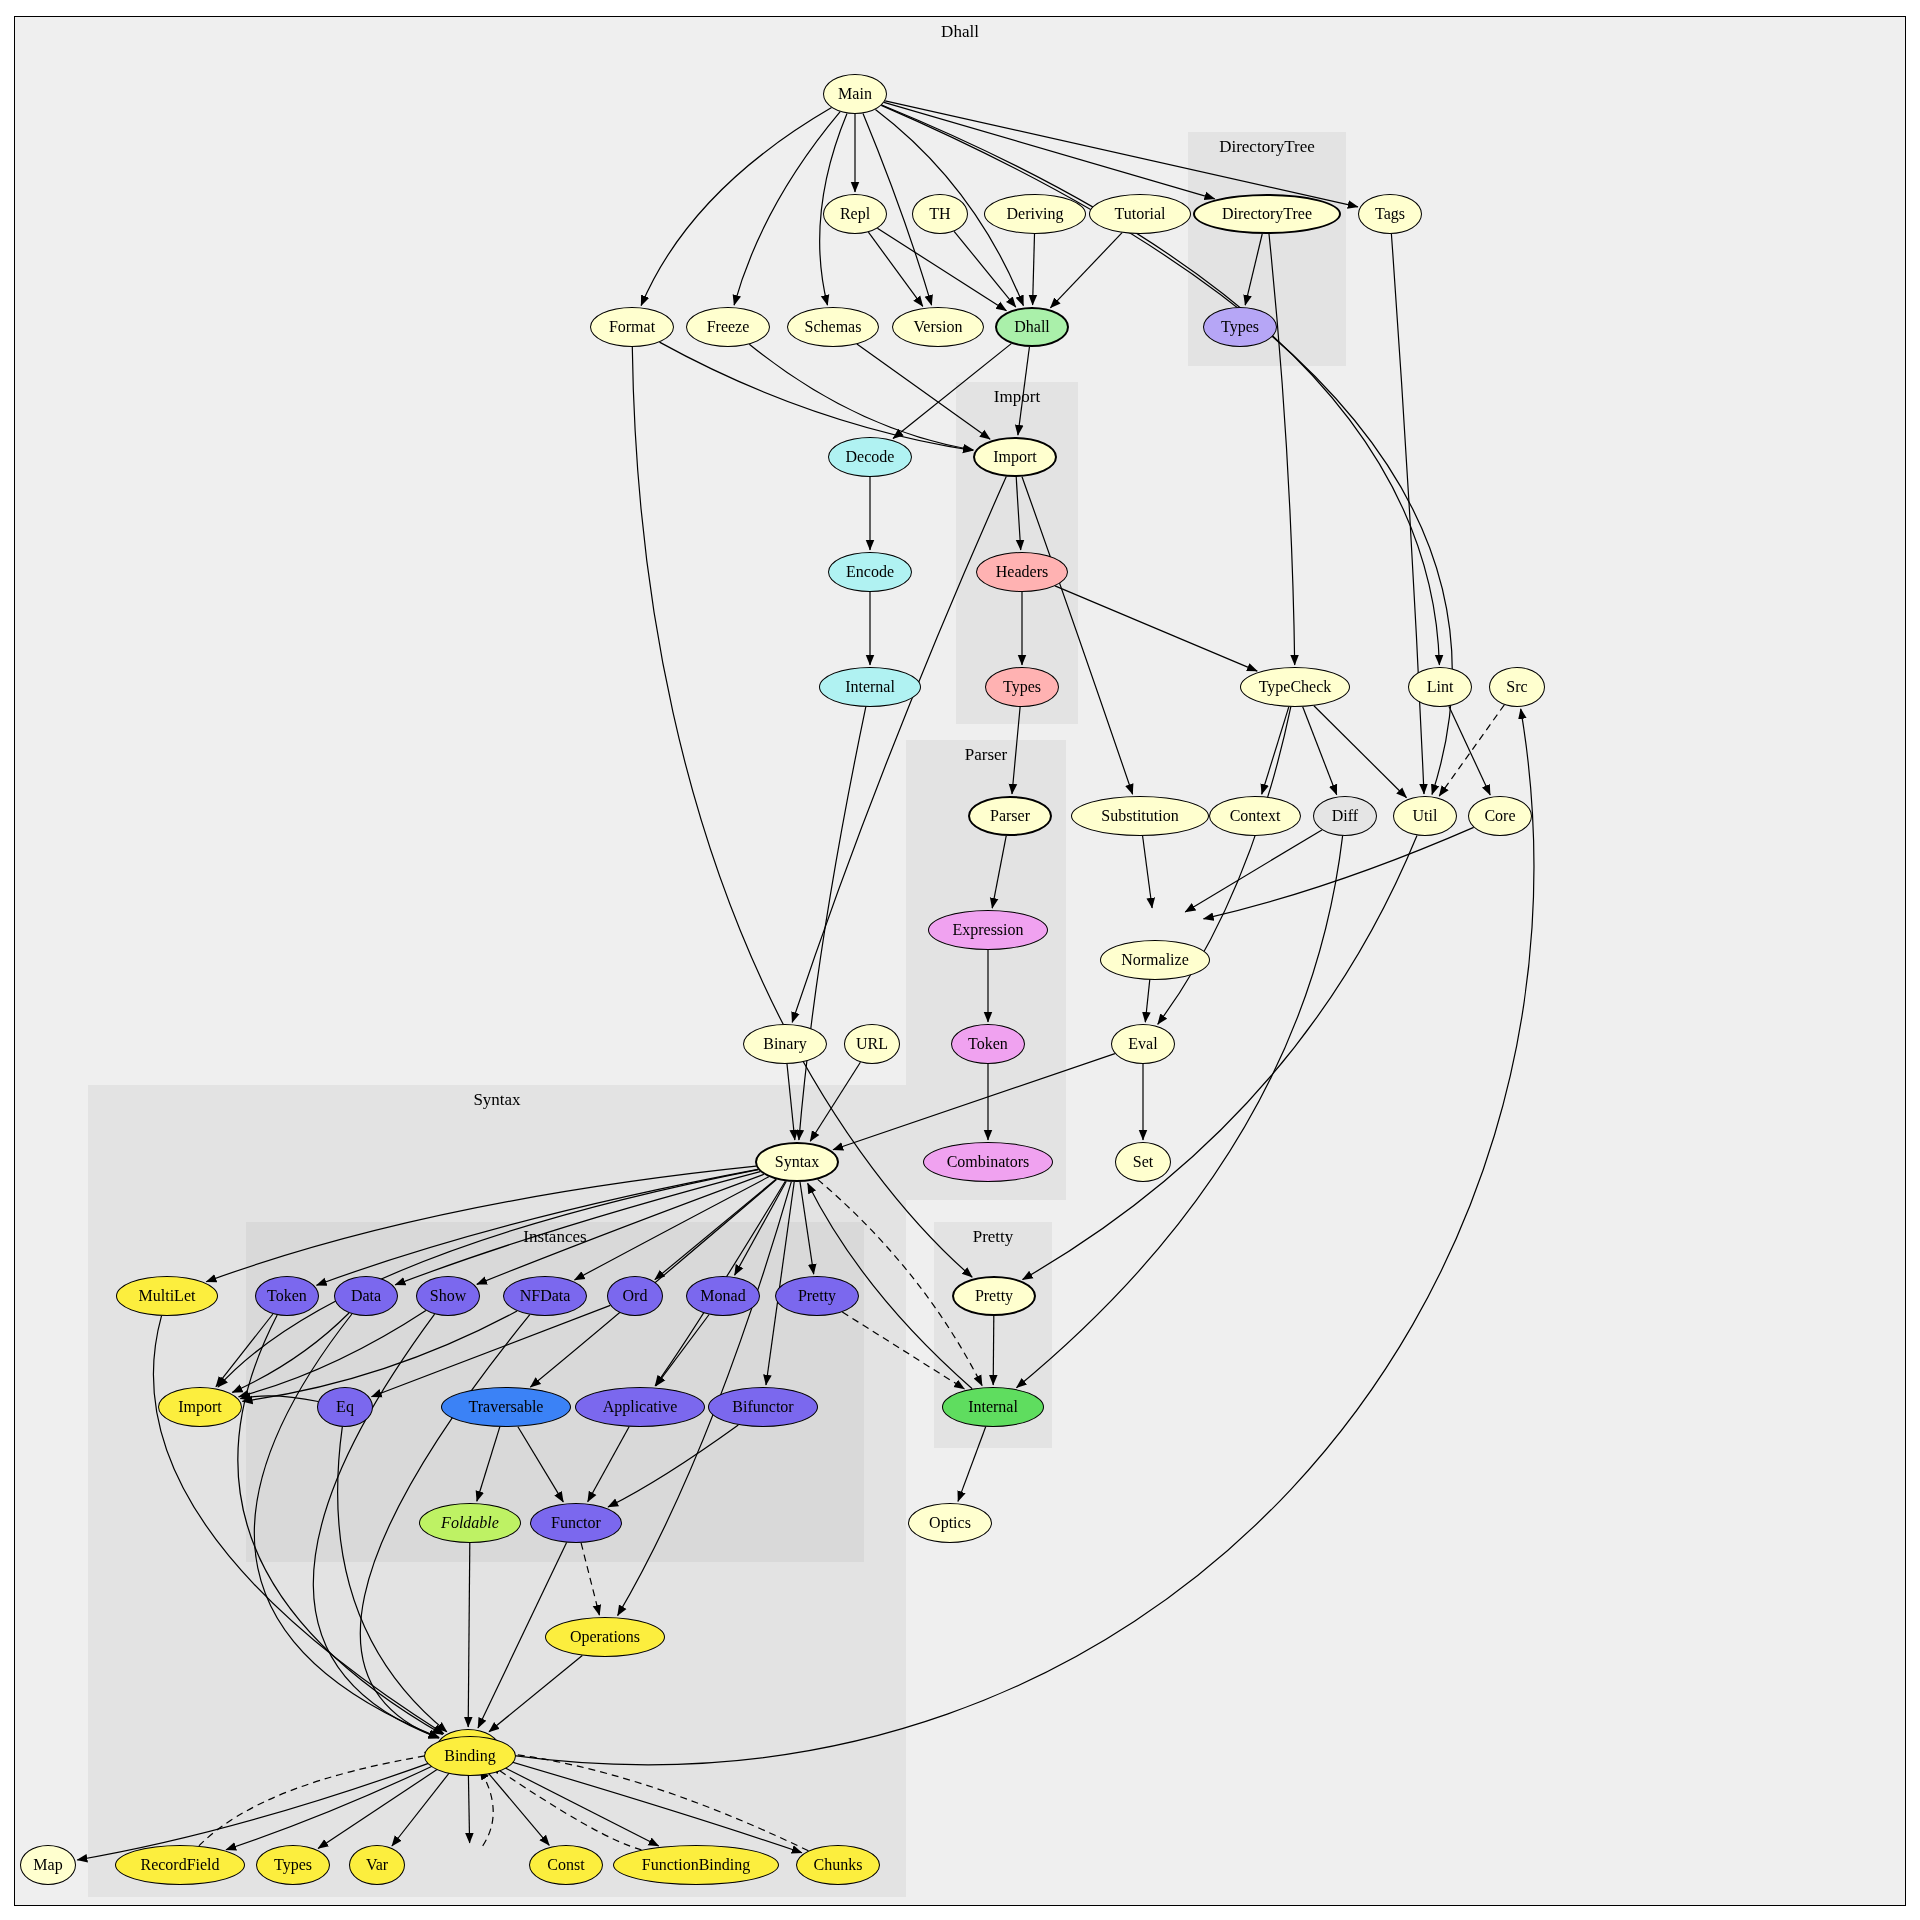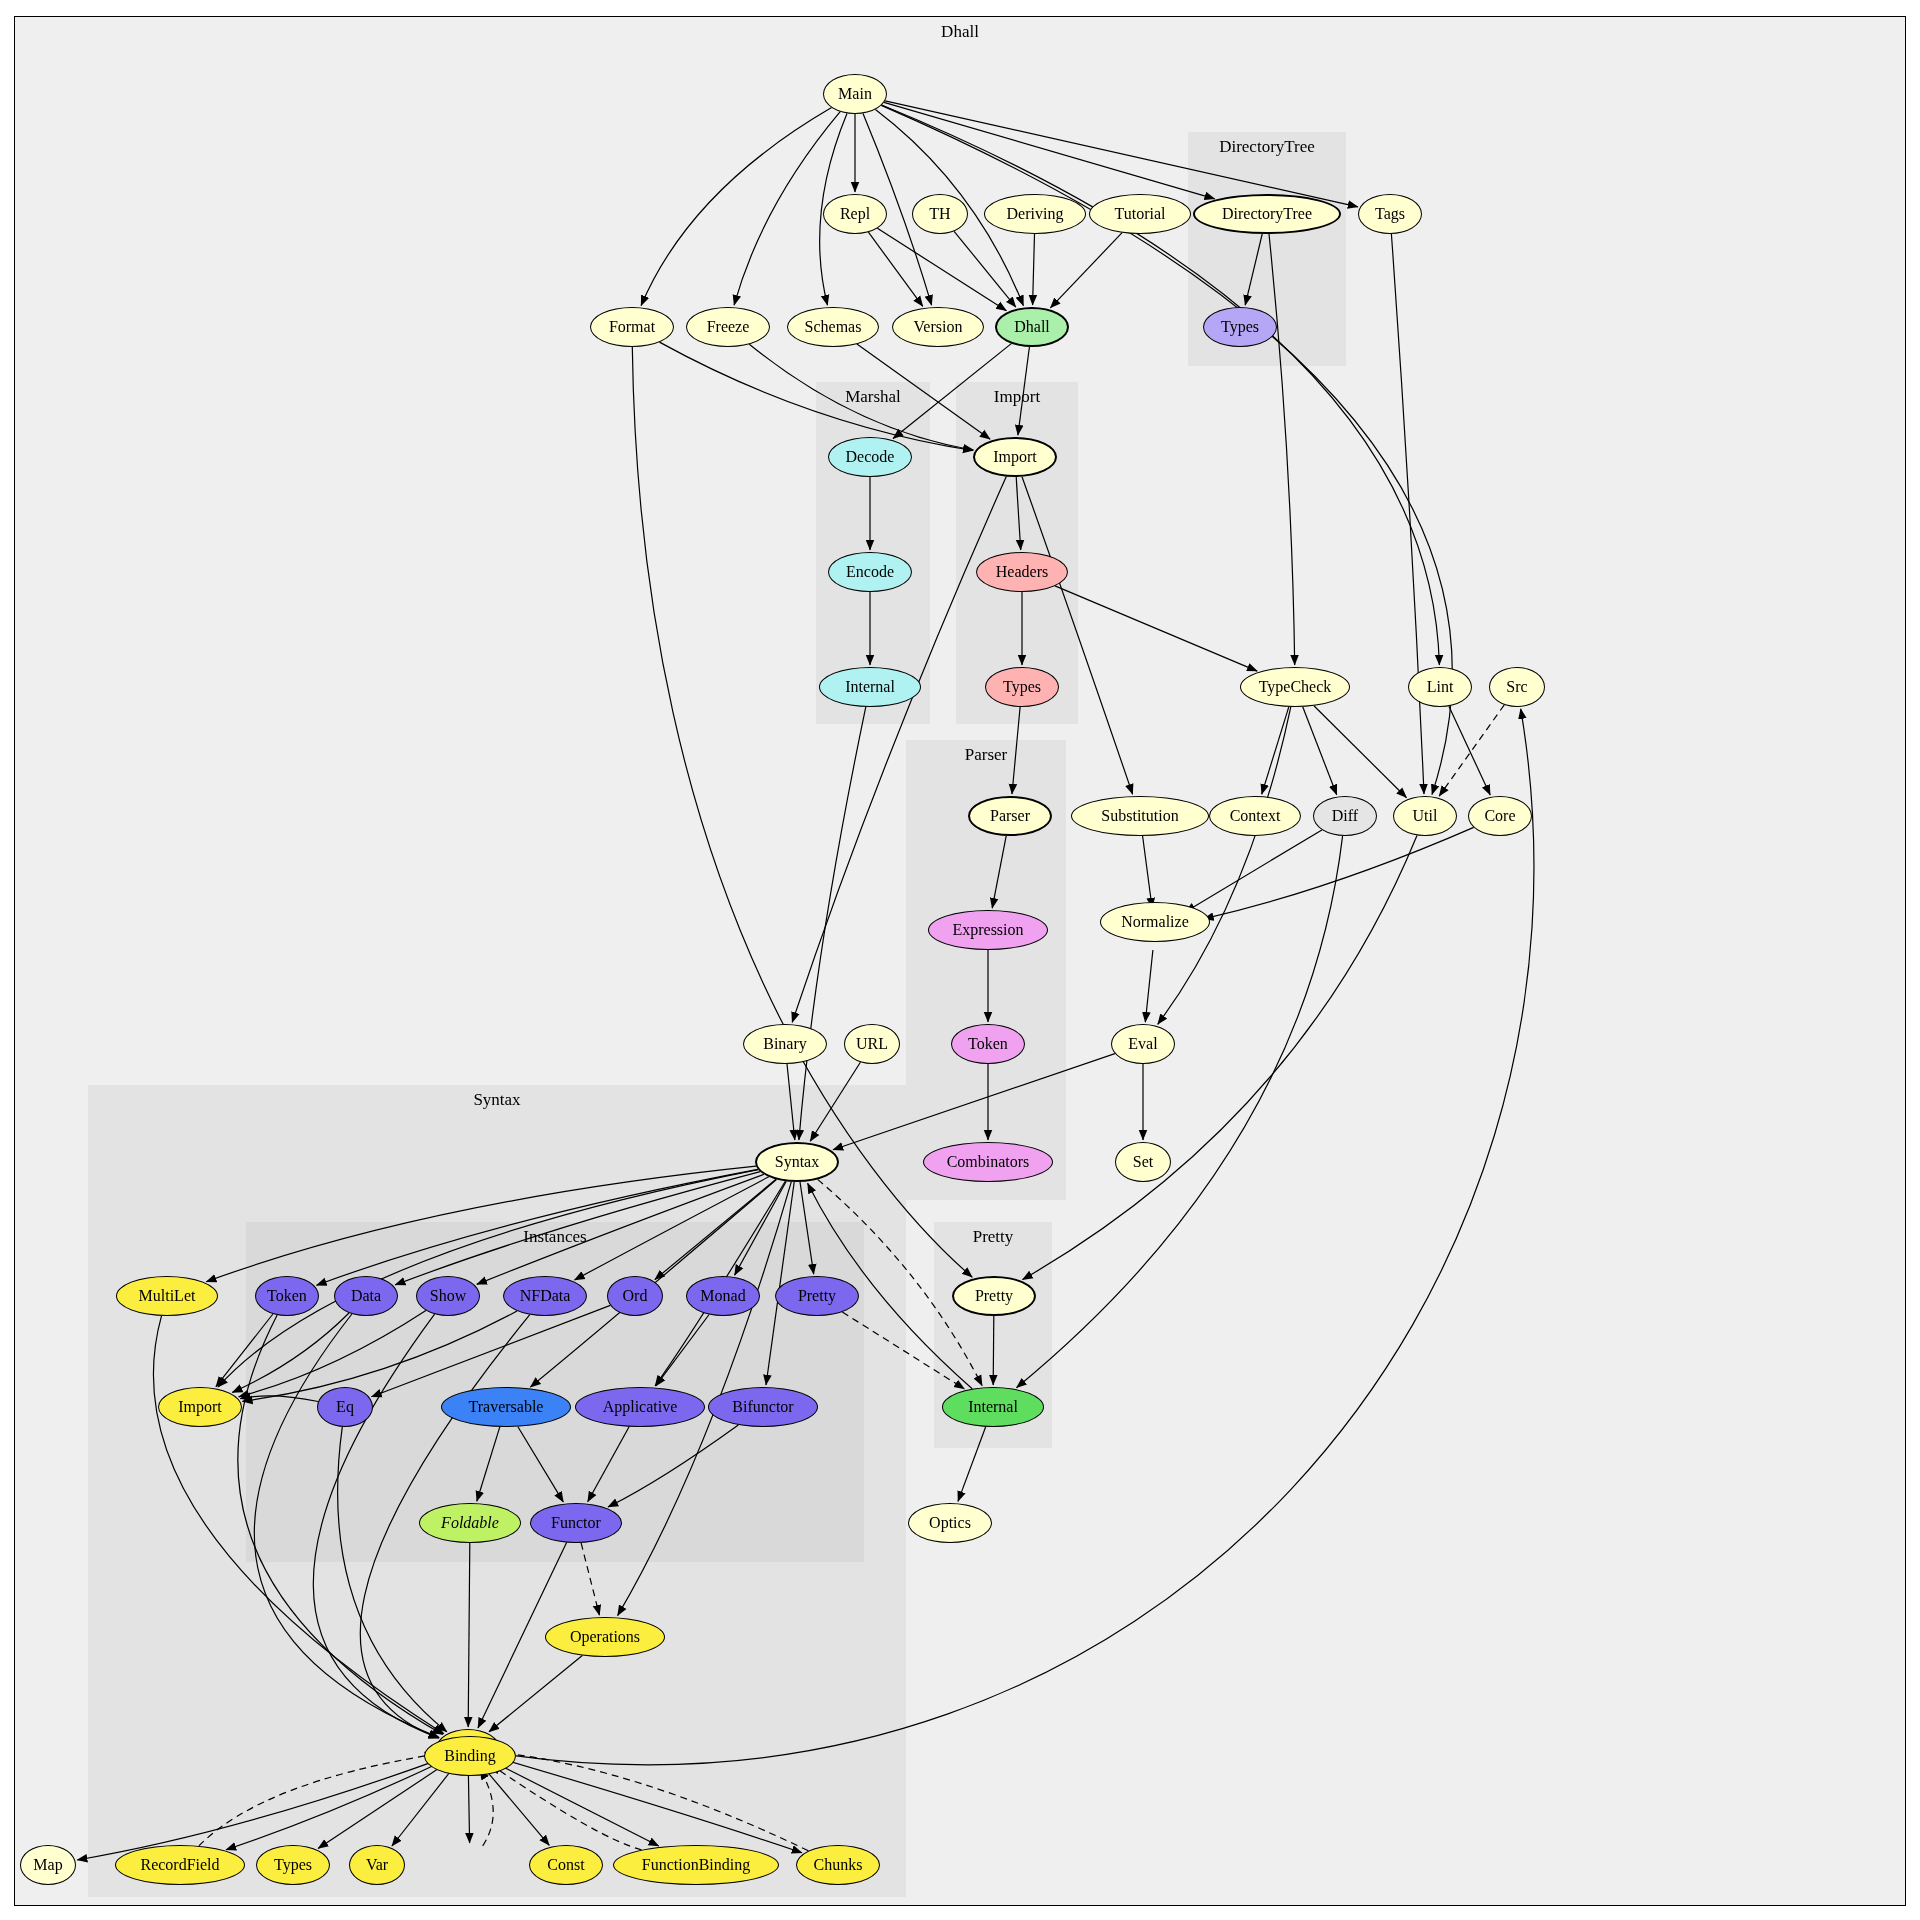--- a/index.html
+++ b/index.html
@@ -22,23 +22,20 @@
 </style>
 </head>
 <body>
 
 <div id="stage">
     <div class="cluster" style="left: 14px; top: 16px; width: 1892px; height: 1890px; background: rgb(239, 239, 239); border: 1.4px solid rgb(0, 0, 0);">
       <div class="cluster-label">Dhall</div>
     </div>
     <div class="cluster" style="left: 1188px; top: 132px; width: 158px; height: 234px; background: rgb(227, 227, 227);">
       <div class="cluster-label">DirectoryTree</div>
-    </div>
-    <div class="cluster" style="left: 816px; top: 382px; width: 114px; height: 342px; background: rgb(227, 227, 227);">
-      <div class="cluster-label">Marshal</div>
     </div>
     <div class="cluster" style="left: 956px; top: 382px; width: 122px; height: 342px; background: rgb(227, 227, 227);">
       <div class="cluster-label">Import</div>
     </div>
     <div class="cluster" style="left: 906px; top: 740px; width: 160px; height: 460px; background: rgb(227, 227, 227);">
       <div class="cluster-label">Parser</div>
     </div>
     <div class="cluster" style="left: 88px; top: 1085px; width: 818px; height: 812px; background: rgb(227, 227, 227);">
       <div class="cluster-label">Syntax</div>
     </div>
@@ -181,21 +178,21 @@
     <div class="node" style="left: 1240px; top: 667px; width: 110px; height: 40px; background: rgb(255, 255, 207);">TypeCheck</div>
     <div class="node" style="left: 1408px; top: 667px; width: 64px; height: 40px; background: rgb(255, 255, 207);">Lint</div>
     <div class="node" style="left: 1489px; top: 667px; width: 56px; height: 40px; background: rgb(255, 255, 207);">Src</div>
     <div class="node bold" style="left: 968px; top: 796px; width: 84px; height: 40px; background: rgb(255, 255, 207);">Parser</div>
     <div class="node" style="left: 1071px; top: 796px; width: 138px; height: 40px; background: rgb(255, 255, 207);">Substitution</div>
     <div class="node" style="left: 1209px; top: 796px; width: 92px; height: 40px; background: rgb(255, 255, 207);">Context</div>
     <div class="node" style="left: 1313px; top: 796px; width: 64px; height: 40px; background: #e5e5e5;">Diff</div>
     <div class="node" style="left: 1393px; top: 796px; width: 64px; height: 40px; background: rgb(255, 255, 207);">Util</div>
     <div class="node" style="left: 1468px; top: 796px; width: 64px; height: 40px; background: rgb(255, 255, 207);">Core</div>
     <div class="node" style="left: 928px; top: 910px; width: 120px; height: 40px; background: rgb(240, 162, 240);">Expression</div>
-    <div class="node" style="left: 1100px; top: 902px; width: 110px; height: 40px; background: rgb(255, 255, 207);">Normalize</div>
+    <div class="node" style="left: 1100px; top: 940px; width: 110px; height: 40px; background: rgb(255, 255, 207);">Normalize</div>
     <div class="node" style="left: 951px; top: 1024px; width: 74px; height: 40px; background: rgb(240, 162, 240);">Token</div>
     <div class="node" style="left: 743px; top: 1024px; width: 84px; height: 40px; background: rgb(255, 255, 207);">Binary</div>
     <div class="node" style="left: 844px; top: 1024px; width: 56px; height: 40px; background: rgb(255, 255, 207);">URL</div>
     <div class="node" style="left: 1111px; top: 1024px; width: 64px; height: 40px; background: rgb(255, 255, 207);">Eval</div>
     <div class="node" style="left: 923px; top: 1142px; width: 130px; height: 40px; background: rgb(240, 162, 240);">Combinators</div>
     <div class="node" style="left: 1115px; top: 1142px; width: 56px; height: 40px; background: rgb(255, 255, 207);">Set</div>
     <div class="node bold" style="left: 755px; top: 1142px; width: 84px; height: 40px; background: rgb(255, 255, 207);">Syntax</div>
     <div class="node" style="left: 116px; top: 1276px; width: 102px; height: 40px; background: rgb(252, 238, 62);">MultiLet</div>
     <div class="node" style="left: 255px; top: 1276px; width: 64px; height: 40px; background: rgb(123, 104, 238);">Token</div>
     <div class="node" style="left: 334px; top: 1276px; width: 64px; height: 40px; background: rgb(123, 104, 238);">Data</div>

